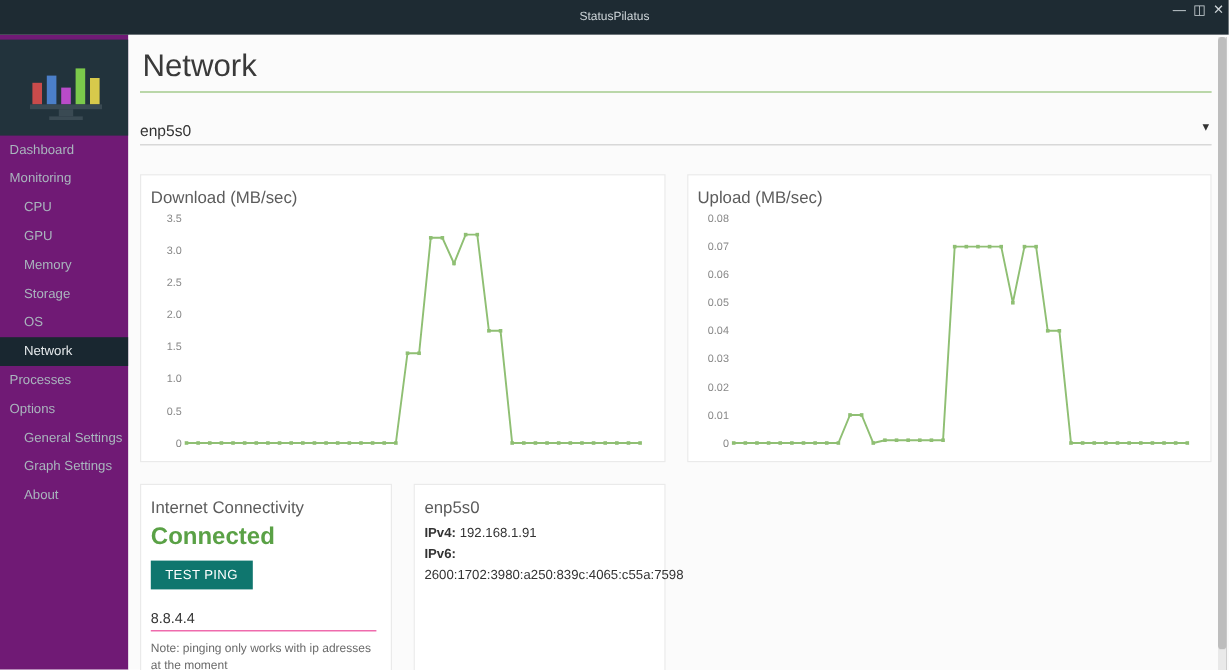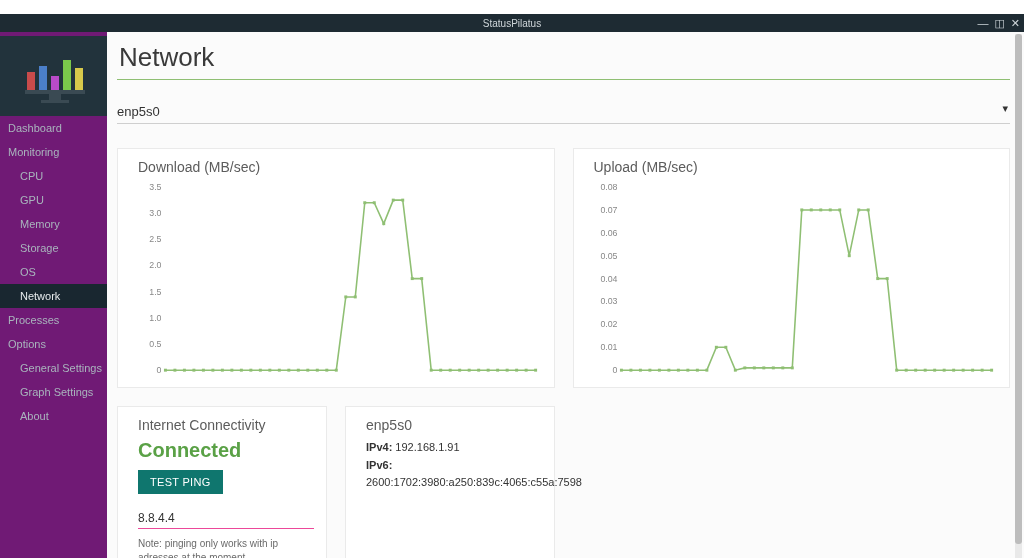--- a/index.html
+++ b/index.html
@@ -1,22 +1,21 @@
 <!DOCTYPE html>
 <html><head>
 <meta charset="utf-8">
 <style>
   * { box-sizing: border-box; margin: 0; padding: 0; }
   html, body { width: 1024px; height: 558px; overflow: hidden; font-family: "Helvetica Neue", Arial, sans-serif; background: #fff; }
   
   .titlebar {
-    height: 18px; background: #1e2b33; color: #cfd6da; font-size: 10px;
+    height: 29px; background: #1e2b33; color: #cfd6da; font-size: 10px;
     display: flex; align-items: center; justify-content: center; position: relative;
     user-select: none;
-    margin-top: 14px;
   }
   .titlebar .controls {
     position: absolute; right: 4px; top: 0; height: 18px; display: flex; gap: 6px; align-items: center;
     color: #cfd6da; font-size: 11px;
   }
   .titlebar .controls span { cursor: pointer; line-height: 1; }
   
   .app { display: flex; height: 540px; }
   .sidebar {
     width: 107px; flex: 0 0 107px; background: #701a75; color: #9aaab3;
@@ -47,21 +46,21 @@
     display: block; width: 100%; border: none; border-bottom: 1px solid #cfcfcf;
     background: transparent; font-size: 13px; color: #333; padding: 4px 0;
     margin-bottom: 24px; position: relative;
   }
   .iface-row { position: relative; margin-bottom: 24px; }
   .chev {
     position: absolute; right: 2px; top: 2px; font-size: 11px; color: #333; pointer-events: none;
   }
   .row { display: flex; gap: 18px; margin-bottom: 18px; }
   .card {
-    background: #fff; border: 1px solid #eaeaea; padding: 10px 12px 12px 20px;
+    background: #fff; border: 1px solid #eaeaea; padding: 10px 12px 12px 8px;
   }
   .card.bigchart { flex: 1 1 0; height: 240px; position: relative; }
   .card-title {
     font-size: 14px; color: #5c5c5c; font-weight: 400; margin-bottom: 6px;
   }
   .plot {
     width: 100%; height: 205px;
   }
   .row2 .card { width: 210px; }
   .conn-status {

